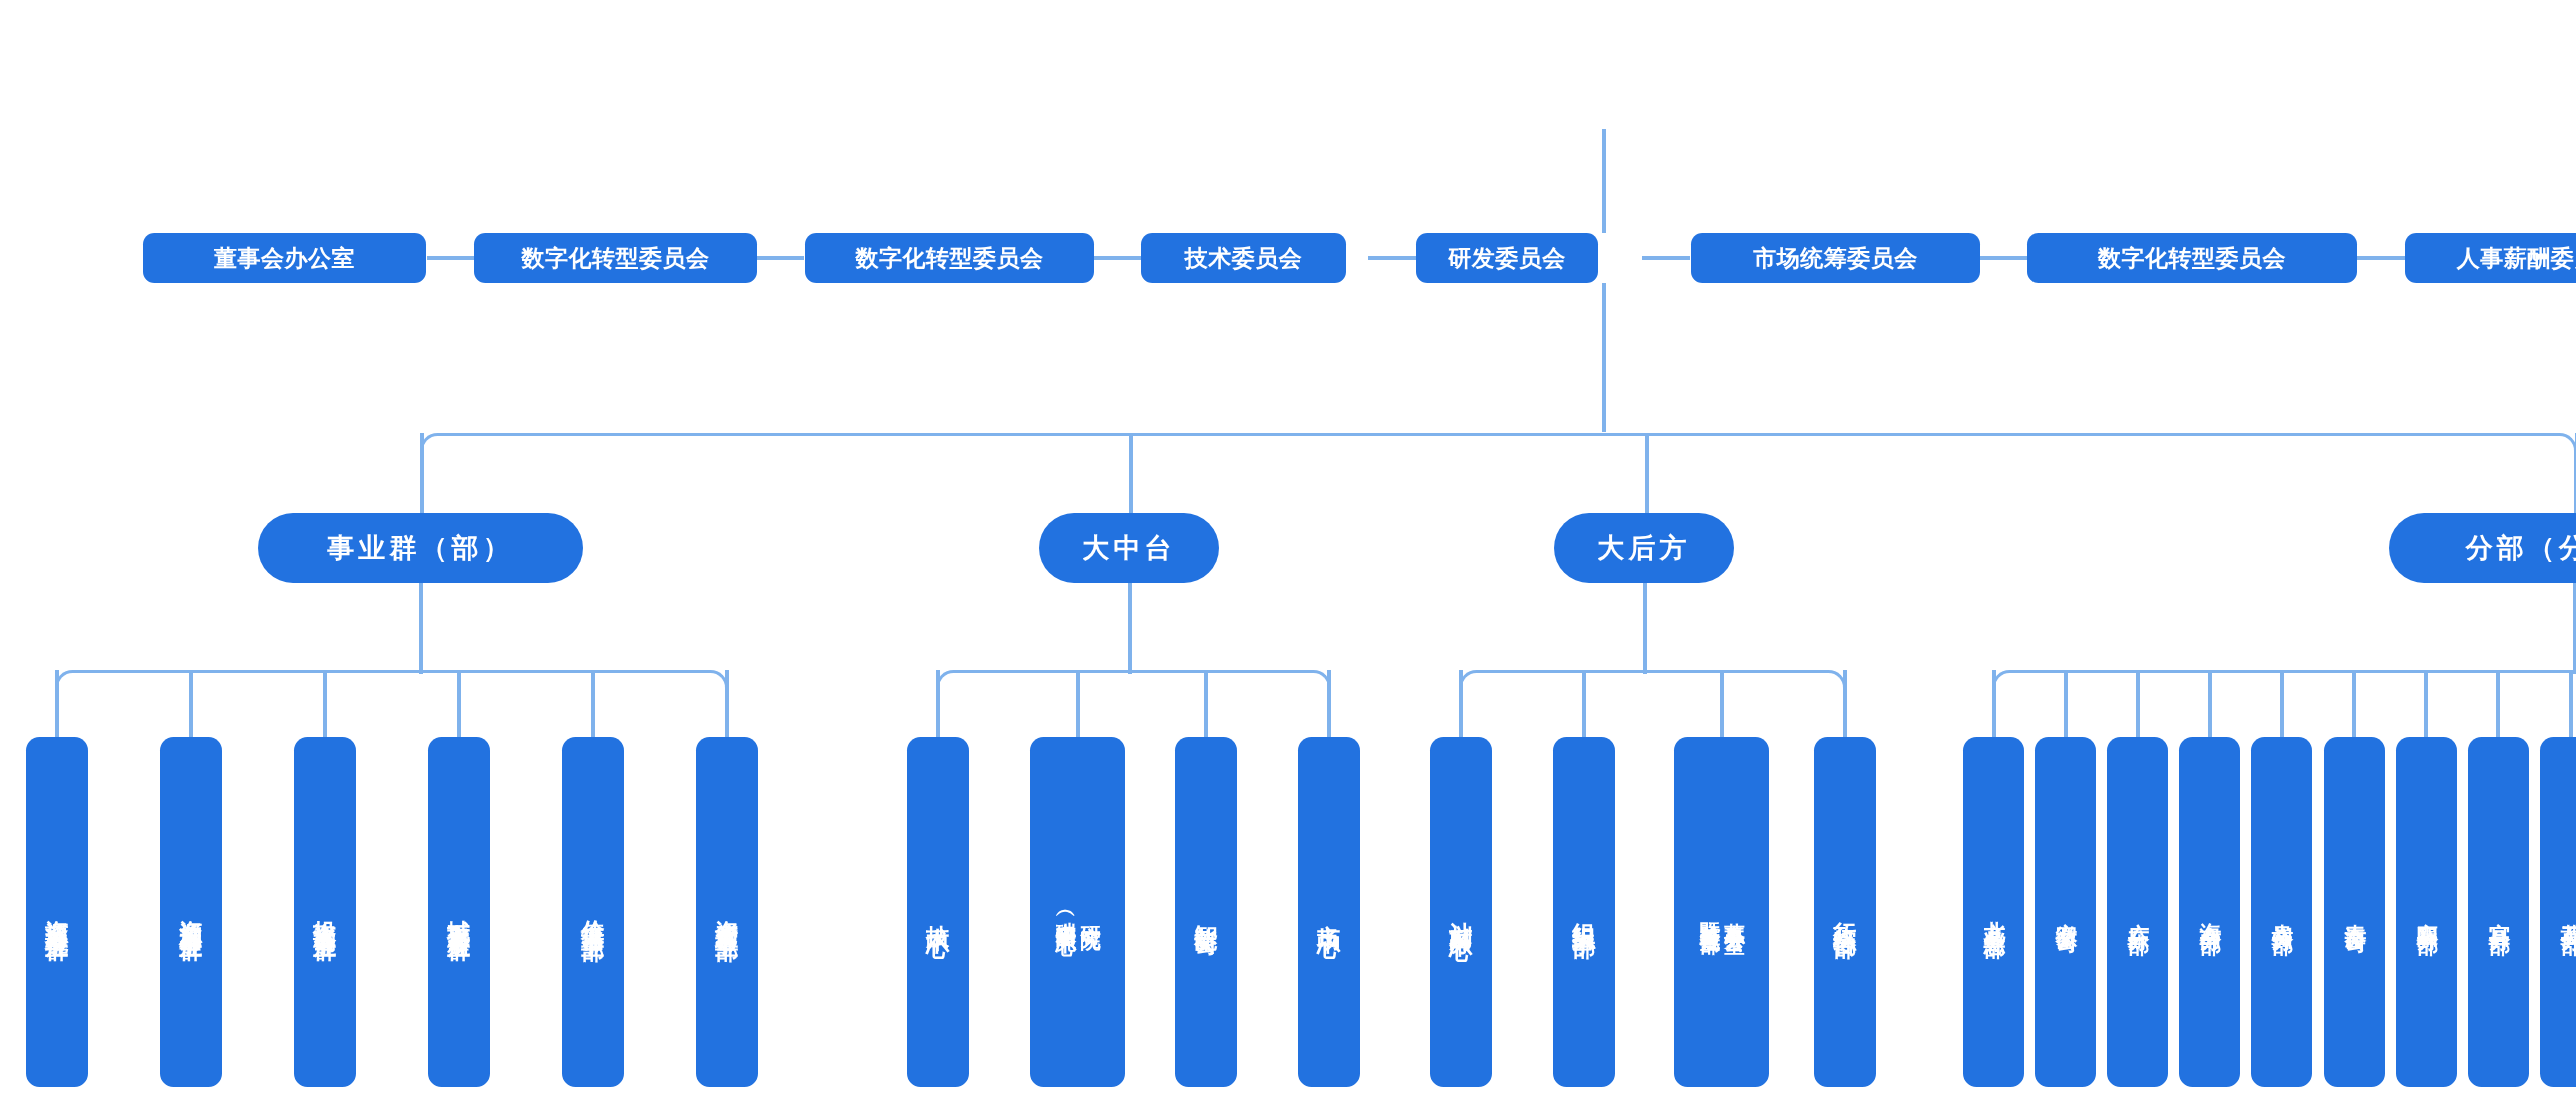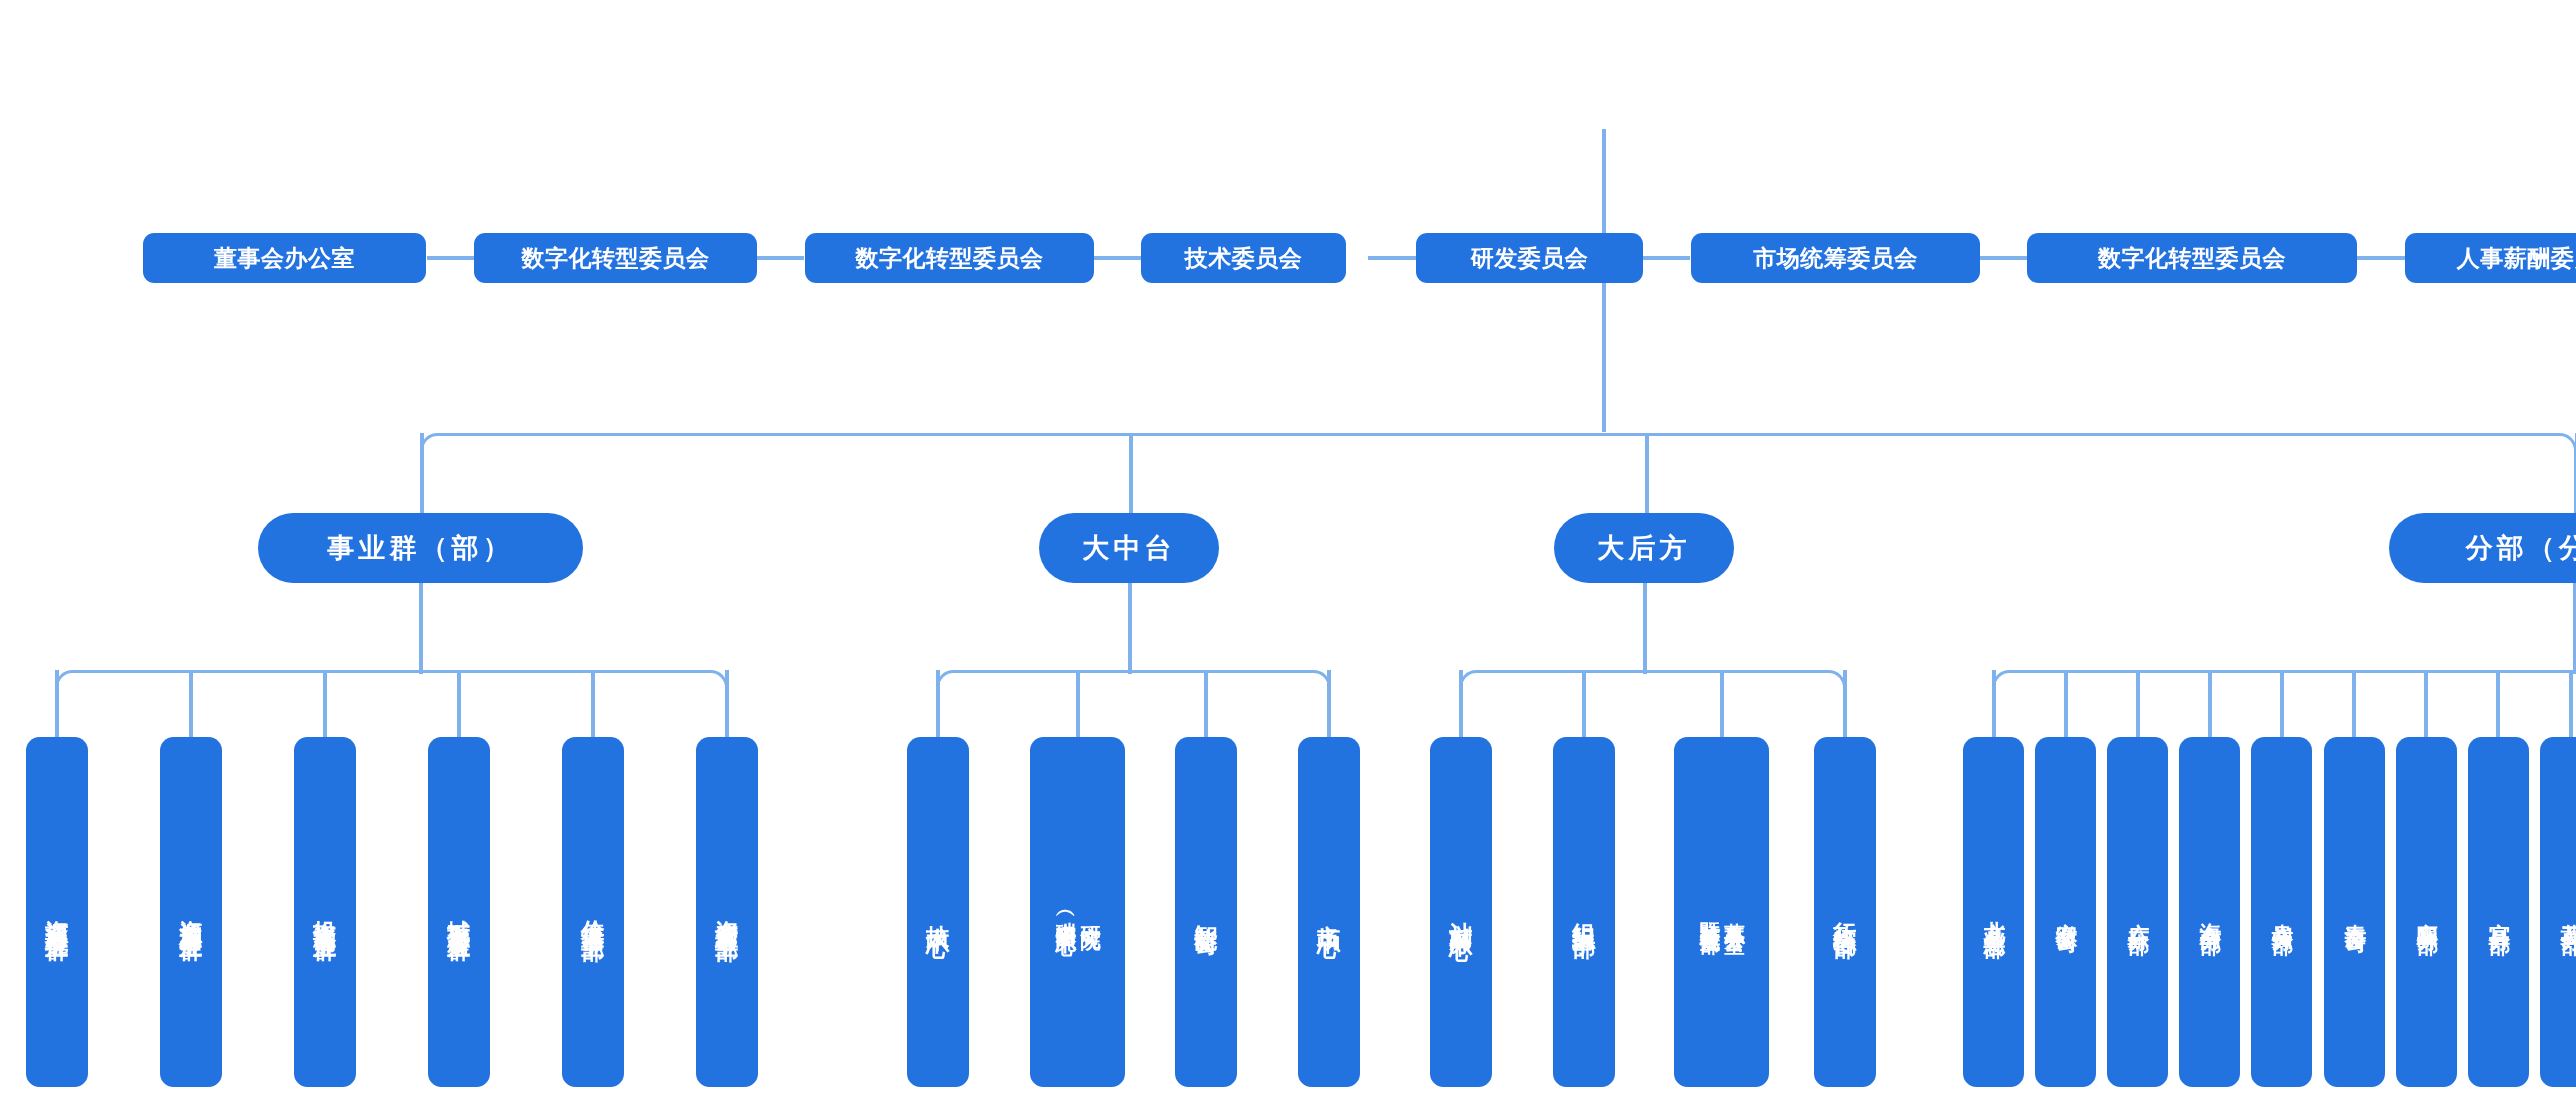--- a/index.html
+++ b/index.html
@@ -91,21 +91,21 @@
 
   <div id="committee-row">
       <div class="node committee" style="left: 143px; width: 283px;">董事会办公室</div>
       <div class="conn hline" style="left: 427px; top: 256px; width: 47px;"></div>
       <div class="node committee" style="left: 474px; width: 283px;">数字化转型委员会</div>
       <div class="conn hline" style="left: 757px; top: 256px; width: 47px;"></div>
       <div class="node committee" style="left: 805px; width: 289px;">数字化转型委员会</div>
       <div class="conn hline" style="left: 1093px; top: 256px; width: 48px;"></div>
       <div class="node committee" style="left: 1141px; width: 205px;">技术委员会</div>
       <div class="conn hline" style="left: 1368px; top: 256px; width: 48px;"></div>
-      <div class="node committee" style="left: 1416px; width: 227px;">研发委员会</div>
+      <div class="node committee" style="left: 1416px; width: 182px;">研发委员会</div>
       <div class="conn hline" style="left: 1642px; top: 256px; width: 48px;"></div>
       <div class="node committee" style="left: 1691px; width: 289px;">市场统筹委员会</div>
       <div class="conn hline" style="left: 1979px; top: 256px; width: 48px;"></div>
       <div class="node committee" style="left: 2027px; width: 330px;">数字化转型委员会</div>
       <div class="conn hline" style="left: 2357px; top: 256px; width: 48px;"></div>
       <div class="node committee" style="left: 2405px; width: 268px;">人事薪酬委员会</div>
     </div>
 
   <div class="conn vline" style="left:1602px;top:283px;height:149px;"></div>
 

